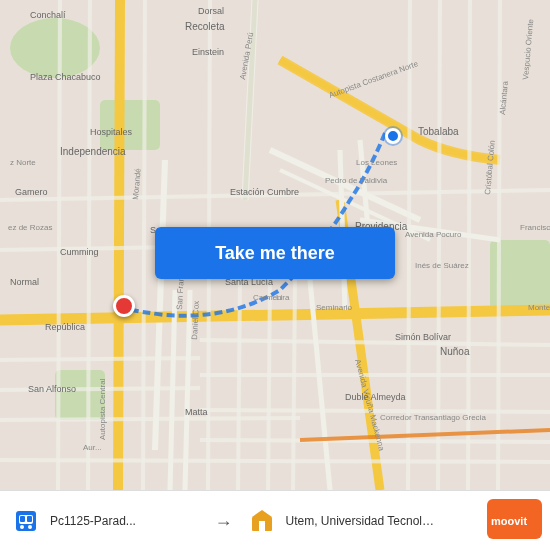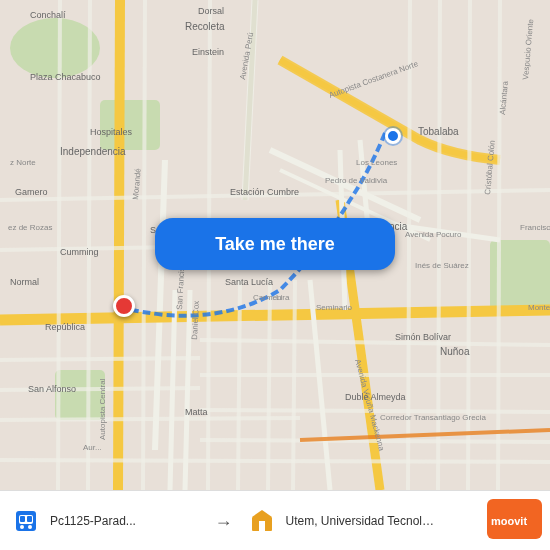--- a/index.html
+++ b/index.html
@@ -22,28 +22,28 @@
 
     .map-svg {
       position: absolute;
       top: 0; left: 0;
       width: 100%;
       height: 100%;
     }
 
     .take-me-there-btn {
       position: absolute;
-      top: 218px;
+      top: 227px;
       left: 155px;
       width: 240px;
       height: 52px;
       background: #1a73e8;
       color: white;
       border: none;
-      border-radius: 18px;
+      border-radius: 6px;
       font-size: 18px;
       font-weight: bold;
       cursor: pointer;
       z-index: 10;
       display: flex;
       align-items: center;
       justify-content: center;
       box-shadow: 0 2px 8px rgba(0,0,0,0.4);
     }
 

